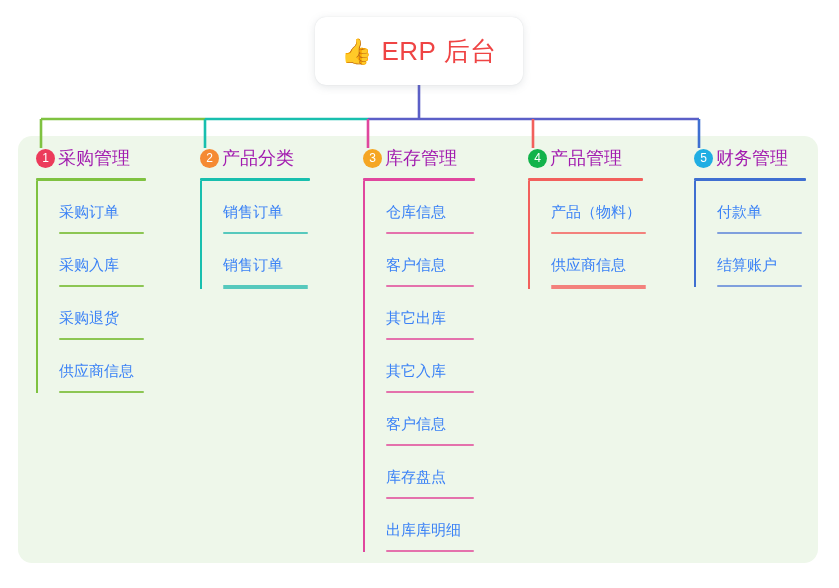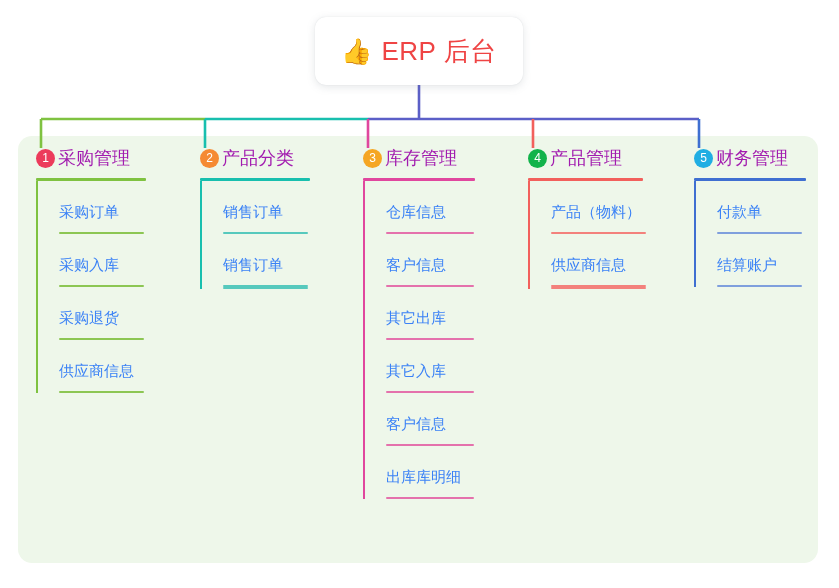--- a/index.html
+++ b/index.html
@@ -236,20 +236,25 @@
             <div class="leaf-text">其它入库</div>
             <div class="leaf-rule" style="background: rgb(228, 113, 172); width: 88px;"></div>
           </div>
           <div class="leaf">
             <span class="spine" style="background: rgb(224, 71, 158);"></span>
             <div class="leaf-text">客户信息</div>
             <div class="leaf-rule" style="background: rgb(228, 113, 172); width: 88px;"></div>
           </div>
           <div class="leaf">
             <span class="spine" style="background: rgb(224, 71, 158);"></span>
+            <div class="leaf-text">库存盘点</div>
+            <div class="leaf-rule" style="background: rgb(228, 113, 172); width: 88px;"></div>
+          </div>
+          <div class="leaf">
+            <span class="spine" style="background: rgb(224, 71, 158);"></span>
             <div class="leaf-text">出库库明细</div>
             <div class="leaf-rule" style="background: rgb(228, 113, 172); width: 88px;"></div>
           </div>
         </div>
       </div>
       <div class="column" style="left: 528px;">
         <div class="col-head">
           <span class="col-badge" style="background: rgb(18, 179, 75);">4</span>
           <span class="col-title">产品管理</span>
         </div>

